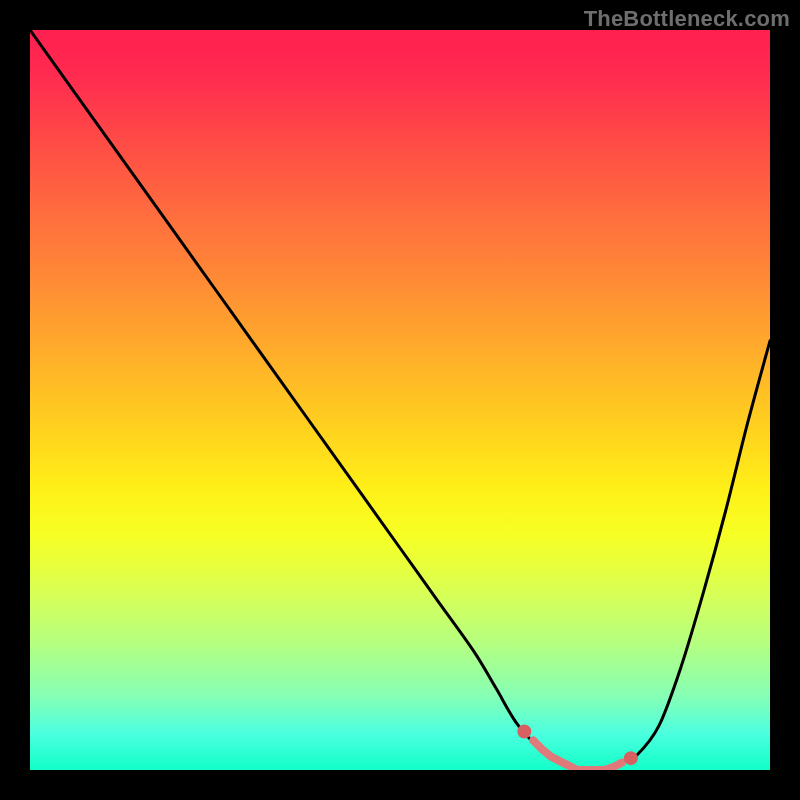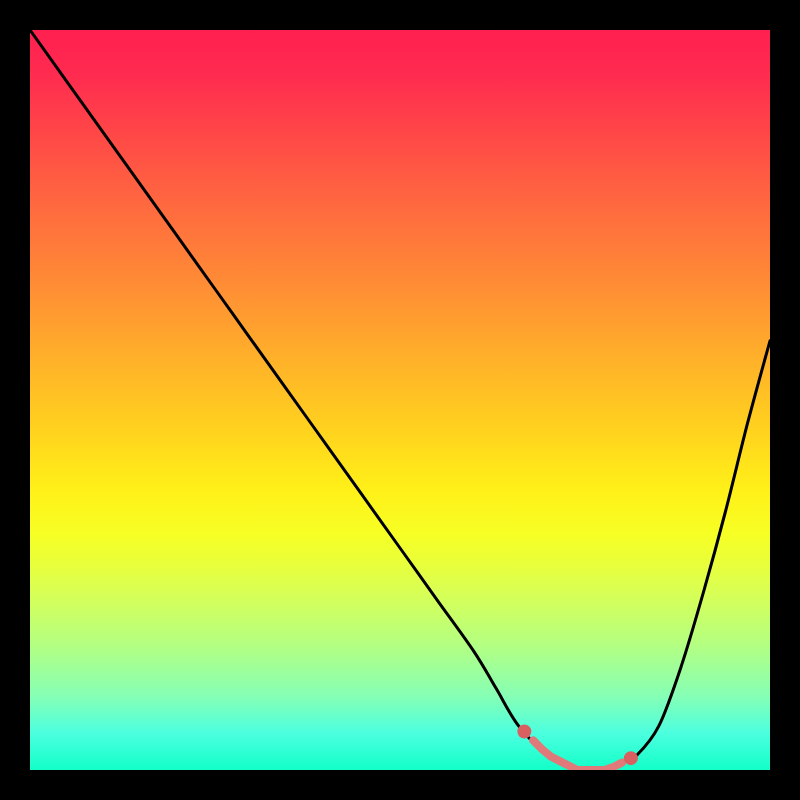--- a/index.html
+++ b/index.html
@@ -63,20 +63,21 @@
     width: 100%;
     height: 100%;
     z-index: 20;
   }
 </style>
 </head>
 <body>
 
 <div class="wrap">
 
+  <div class="watermark">TheBottleneck.com</div>
 
   <div class="plot-area">
     <div class="gradient"></div>
 
     <svg class="curves" viewBox="0 0 740 740" preserveAspectRatio="none">
       <path id="main-curve" fill="none" stroke="#000" stroke-width="3" stroke-linecap="round" stroke-linejoin="round" d="M 0 0 C 6.166666666666667 8.633333333333326 24.666666666666664 34.53333333333329 37 51.799999999999955 C 49.333333333333336 69.06666666666662 61.666666666666664 86.33333333333336 74 103.60000000000002 C 86.33333333333333 120.86666666666669 98.66666666666667 138.1333333333333 111 155.39999999999998 C 123.33333333333333 172.66666666666666 135.66666666666666 189.93333333333337 148 207.20000000000005 C 160.33333333333334 224.46666666666673 172.66666666666666 241.73333333333335 185 259 C 197.33333333333334 276.26666666666665 209.66666666666666 293.53333333333336 222 310.8 C 234.33333333333334 328.06666666666666 246.66666666666666 345.3333333333333 259 362.59999999999997 C 271.3333333333333 379.8666666666666 283.6666666666667 397.1333333333333 296 414.4 C 308.3333333333333 431.66666666666663 320.6666666666667 448.93333333333334 333 466.2 C 345.3333333333333 483.46666666666664 357.66666666666663 500.73333333333335 370 518 C 382.33333333333337 535.2666666666667 394.66666666666674 552.5333333333333 407.00000000000006 569.8 C 419.33333333333337 587.0666666666666 434.1333333333333 606.8 444 621.6 C 453.8666666666667 636.4000000000001 458.79999999999995 646.2666666666667 466.2 658.6 C 473.6 670.9333333333334 479.7666666666667 684.5 488.40000000000003 695.6 C 497.03333333333336 706.7 508.1333333333333 717.8000000000001 518 725.2 C 527.8666666666667 732.6 537.7333333333333 737.5333333333333 547.6 740 C 557.4666666666667 742.4666666666667 569.8000000000001 741.2333333333333 577.2 740 C 584.6 738.7666666666667 587.0666666666667 735.0666666666667 592 732.6 C 596.9333333333333 730.1333333333333 600.6333333333333 731.3666666666667 606.8 725.2 C 612.9666666666666 719.0333333333334 621.6 710.4000000000001 629 695.6 C 636.4 680.8 643.8000000000001 658.6 651.2 636.4 C 658.6 614.1999999999999 666 588.3 673.4 562.4 C 680.8 536.5 688.1999999999999 509.3666666666667 695.5999999999999 481 C 702.9999999999999 452.6333333333333 710.4 420.5666666666667 717.8 392.20000000000005 C 725.1999999999999 363.83333333333337 736.3 324.3666666666667 740 310.8"></path>
       <path id="optimal-band" fill="none" stroke="#e07a7a" stroke-width="8" stroke-linecap="round" d="M 503.20000000000005 710.4 L 512.08 719.28 L 520.96 726.6800000000001 L 529.84 731.12 L 538.72 735.56 L 547.6 740 L 556.48 740 L 565.36 740 L 574.2399999999999 740 L 583.1199999999999 737.04 L 592 732.6"></path>
       <circle id="opt-dot-l" r="7" fill="#d86060" cx="494.31999999999994" cy="701.52"></circle>
       <circle id="opt-dot-r" r="7" fill="#d86060" cx="600.88" cy="728.16"></circle>
     </svg>

